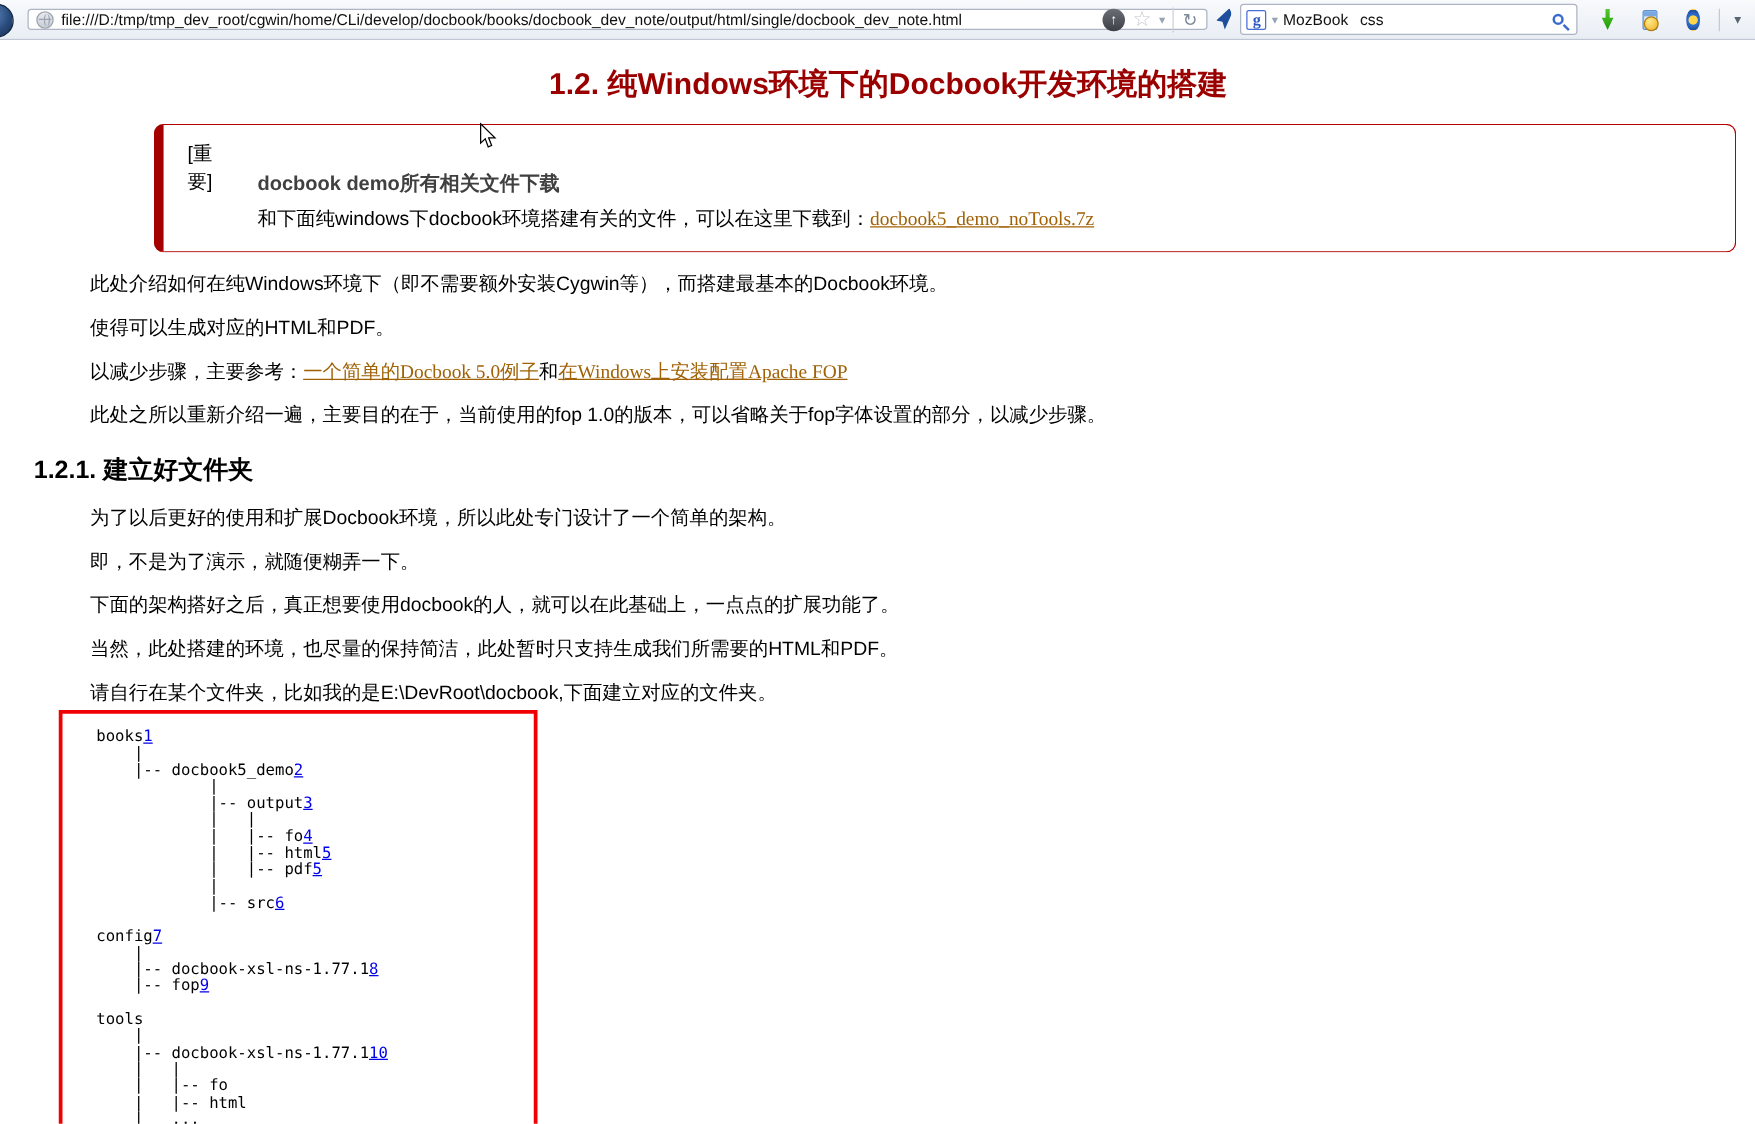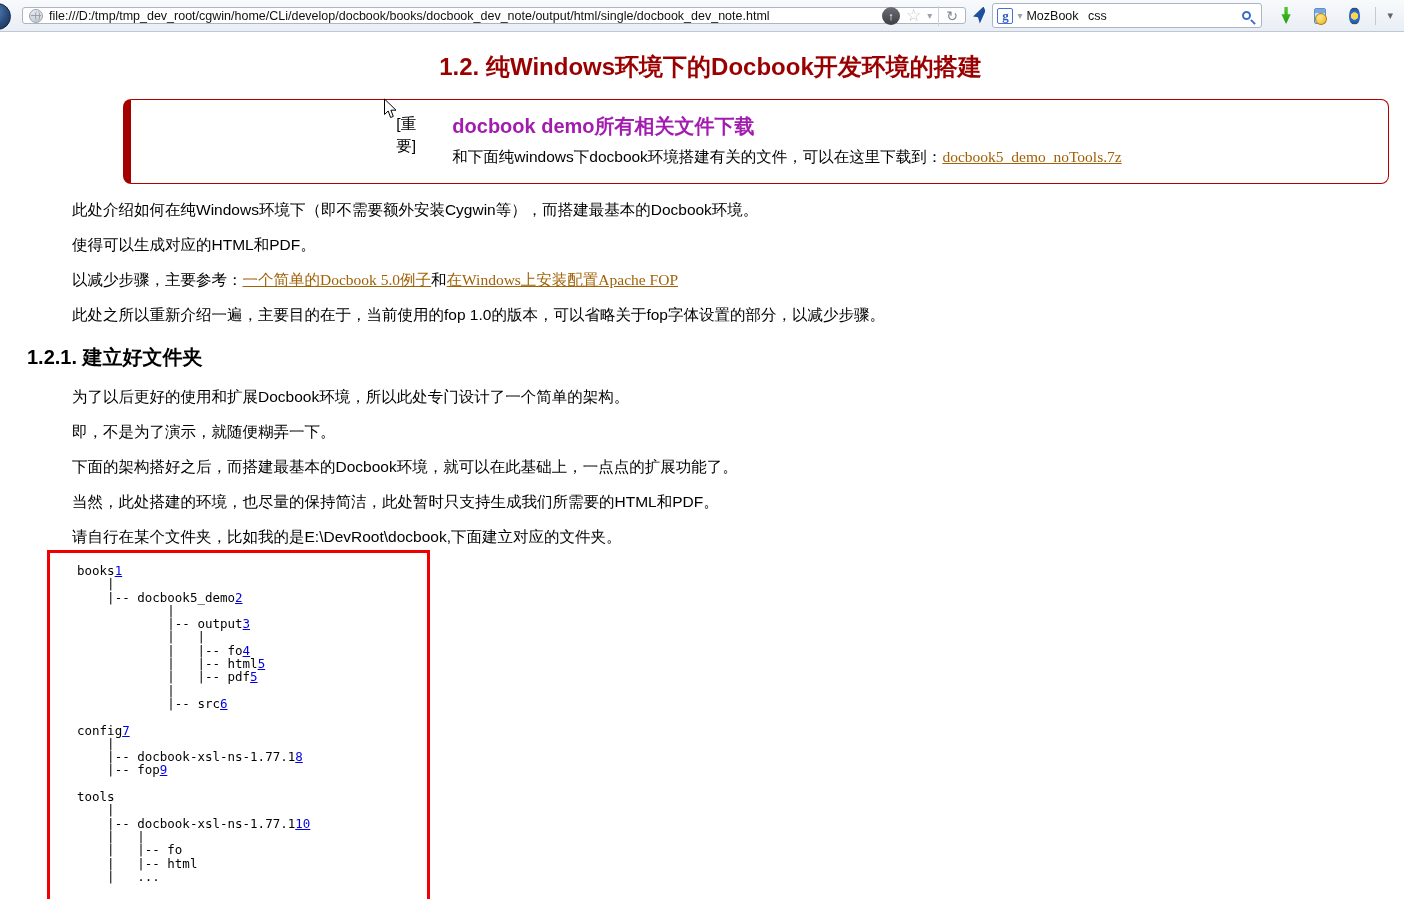--- a/index.html
+++ b/index.html
@@ -46,23 +46,23 @@
     border-radius:50%; background:radial-gradient(circle at 35% 30%, #ffe98a, #f0b01f); border:1px solid #b07d0a; }
   .addon-badge-icon { width:18px; height:18px; border-radius:50%;
     background:radial-gradient(circle, #ffd54a 0%, #ffd54a 32%, #2f6fd0 38%, #1d4f9e 75%, #ffd54a 80%); }
   .chrome-divider { width:1px; height:18px; background:#c4cad4; margin:0 2px; }
   .overflow-arrow { font-size:11px; color:#5b6472; padding:0 3px; }
 
   
   .page { position:relative; width:100%; height:866px; background:#fff; }
   h2.title { margin:19px 0 0 17px; font-size:24px; font-weight:bold; color:#9b0000;text-align:center; }
   .important-box { margin:16px 15px 0 123px; border:1px solid #b40000; border-left:8px solid #a50000;
-    border-radius:8px; padding:13px 20px 15px 19px; display:flex; gap:21px;justify-content:center; }
+    border-radius:8px; padding:13px 20px 15px 19px; display:flex; gap:21px; }
   .important-label { width:35px; font-size:15.5px; line-height:1.45; color:#000; word-break:break-all; }
-  .important-title { font-size:20px; font-weight:bold; color:#a21caf; margin-bottom:7px; }
+  .important-title { font-size:16px; font-weight:bold; color:#404040; margin-bottom:7px;margin-top:24px; }
   .important-body { font-size:15.5px; color:#000; }
   p.para { margin:17px 0 0 72px; font-size:15.5px; color:#000; line-height:18px; }
   a.doclink { color:#a16207; text-decoration:underline;font-family:Liberation Serif, serif; }
   h3.subtitle { margin:20px 0 0 27px; font-size:20px; font-weight:bold; color:#000000; }
   .tree-box { margin:4px 0 0 47px; width:383px; height:370px; border:3px solid #f00000;
     padding:11px 0 0 27px; overflow:hidden; }
   .tree-listing { font-family:"DejaVu Sans Mono","Liberation Mono",monospace; font-size:12.5px;
     line-height:13.3px; color:#000; white-space:pre; }
   .tree-listing a.fn { color:#0000e8; text-decoration:underline; }
 
@@ -119,21 +119,21 @@
   <p class="para">
     <span>以减少步骤，主要参考：</span><a href="#" class="doclink">一个简单的Docbook 5.0例子</a><span>和</span><a href="#" class="doclink">在Windows上安装配置Apache FOP</a>
   </p>
 
   <p class="para">此处之所以重新介绍一遍，主要目的在于，当前使用的fop 1.0的版本，可以省略关于fop字体设置的部分，以减少步骤。</p>
 
   <h3 class="subtitle">1.2.1. 建立好文件夹</h3>
 
   <p class="para">为了以后更好的使用和扩展Docbook环境，所以此处专门设计了一个简单的架构。</p>
   <p class="para">即，不是为了演示，就随便糊弄一下。</p>
-  <p class="para">下面的架构搭好之后，而搭建最基本的Docbook环境，就可以在此基础上，一点点的扩展功能了。</p>
+  <p class="para">下面的架构搭好之后，真正想要使用docbook的人，就可以在此基础上，一点点的扩展功能了。</p>
   <p class="para">当然，此处搭建的环境，也尽量的保持简洁，此处暂时只支持生成我们所需要的HTML和PDF。</p>
   <p class="para">请自行在某个文件夹，比如我的是E:\DevRoot\docbook,下面建立对应的文件夹。</p>
 
   <div class="tree-box">
     <div class="tree-listing"><div>books<a href="#" class="fn">1</a></div><div>    |</div><div>    |-- docbook5_demo<a href="#" class="fn">2</a></div><div>            |</div><div>            |-- output<a href="#" class="fn">3</a></div><div>            |   |</div><div>            |   |-- fo<a href="#" class="fn">4</a></div><div>            |   |-- html<a href="#" class="fn">5</a></div><div>            |   |-- pdf<a href="#" class="fn">5</a></div><div>            |</div><div>            |-- src<a href="#" class="fn">6</a></div><div> </div><div>config<a href="#" class="fn">7</a></div><div>    |</div><div>    |-- docbook-xsl-ns-1.77.1<a href="#" class="fn">8</a></div><div>    |-- fop<a href="#" class="fn">9</a></div><div> </div><div>tools</div><div>    |</div><div>    |-- docbook-xsl-ns-1.77.1<a href="#" class="fn">10</a></div><div>    |   |</div><div>    |   |-- fo</div><div>    |   |-- html</div><div>    |   ...</div></div>
   </div>
 
 </div>
 
 <svg class="mouse-cursor" width="15" height="22" viewBox="0 0 15 22">

